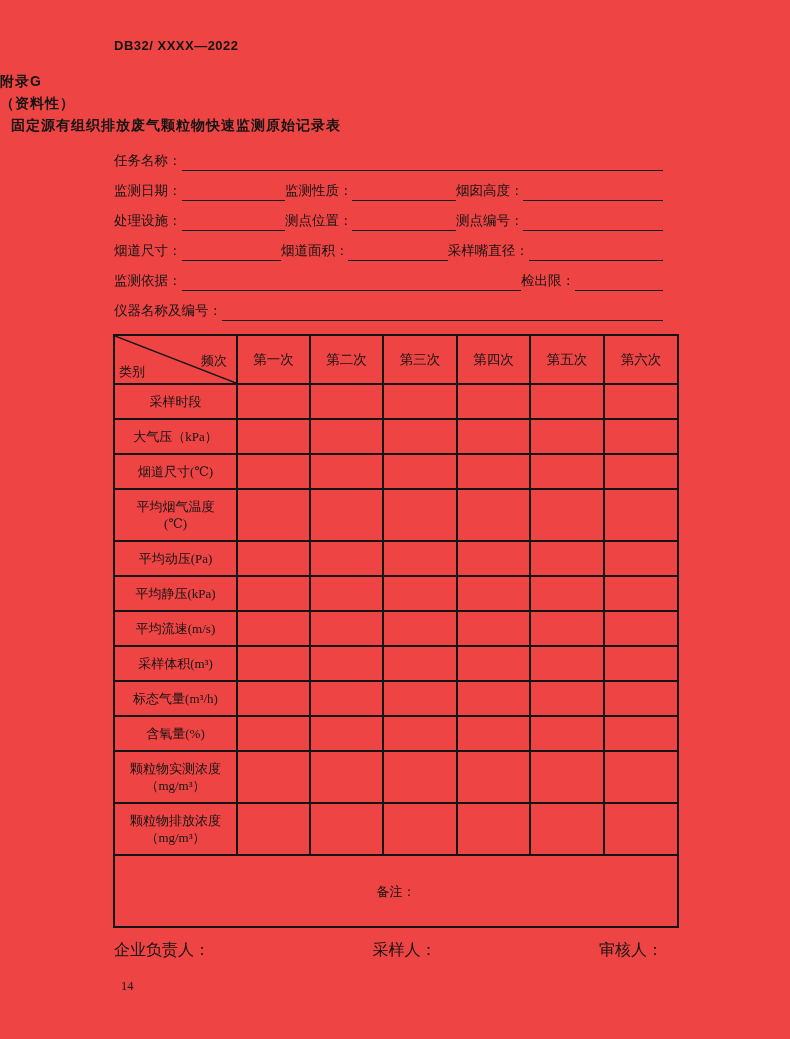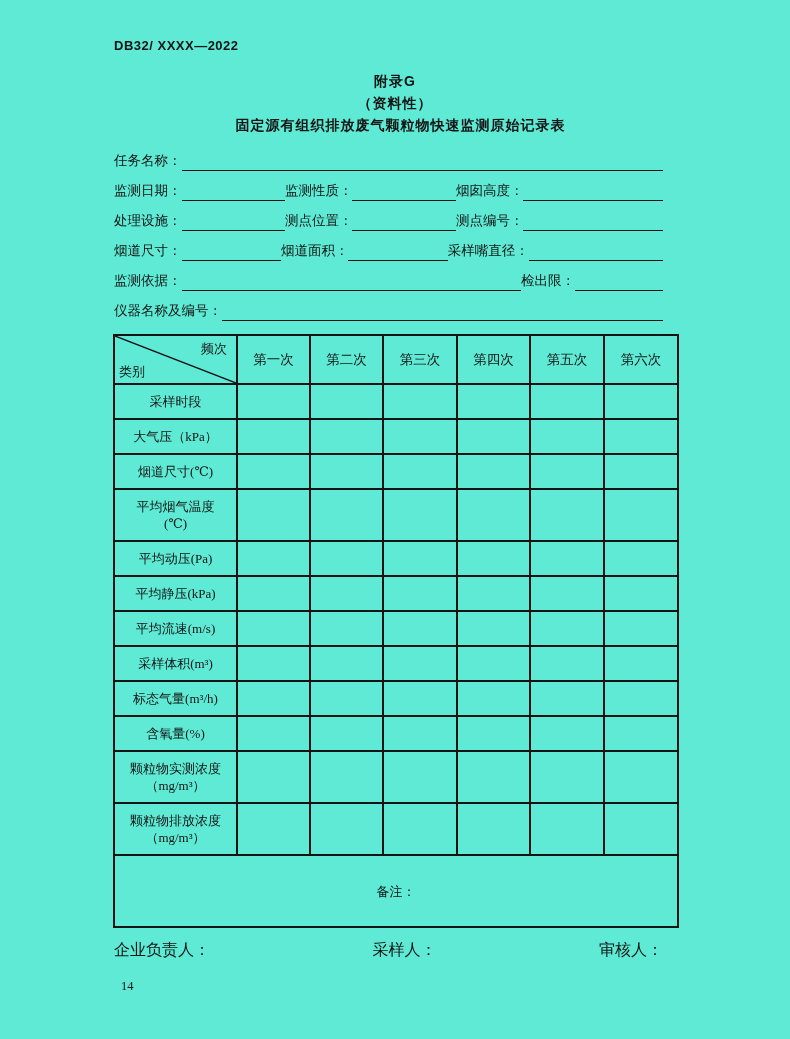--- a/index.html
+++ b/index.html
@@ -1,37 +1,37 @@
 <!DOCTYPE html>
 <html><head>
 <meta charset="utf-8">
 <style>
   * { margin: 0; padding: 0; box-sizing: border-box; }
   html, body { background: #ffffff; }
   .page {
     position: relative;
     width: 790px;
     height: 1039px;
-    background: #5eead4;
+    background: #ef4444;
     color: #141414;
     font-family: "Liberation Serif", "DejaVu Serif", serif;
     overflow: hidden;
   }
   
   .doc-code {
     margin: 38px 0 0 114px;
     font-family: "Liberation Sans", "DejaVu Sans", sans-serif;
     font-weight: bold;
     font-size: 13px;
     line-height: 16px;
     letter-spacing: 0.5px;
   }
   .title-block {
     margin-top: 16px;
-    text-align: center;
+    text-align: left;
     font-family: "Liberation Sans", "DejaVu Sans", sans-serif;
     font-weight: bold;
   }
   .appendix-title   { font-size: 14px;   line-height: 22px; letter-spacing: 1px; }
   .informative-label{ font-size: 14px; line-height: 22px; letter-spacing: 1px; }
   .form-title       { font-size: 14px;   line-height: 22px; letter-spacing: 1px; padding-left: 11px; }
   
   .form-area {
     margin: 13px 0 0 114px;
     width: 549px;
@@ -69,21 +69,21 @@
     line-height: 17px;
     padding: 8px 2px;
   }
   .record-table thead th { height: 49px; padding: 4px 2px; font-size: 13.5px; }
   .corner-cell {
     position: relative;
     padding: 0;
     height: 49px;
   }
   .corner-cell svg { position: absolute; inset: 0; width: 100%; height: 100%; display: block; }
-  .corner-top-right  { position: absolute; top: 4px;  right: 9px; font-size: 13px; }
+  .corner-top-right  { position: absolute; top: 16px;  right: 9px; font-size: 13px; }
   .corner-bottom-left{ position: absolute; bottom: 3px; left: 4px; font-size: 13px; }
   .row-label div { line-height: 17px; }
   .remark-cell {
     height: 72px;
     text-align: left;
     vertical-align: top;
     padding: 6px 8px;
   }
   
   .signature-row {

